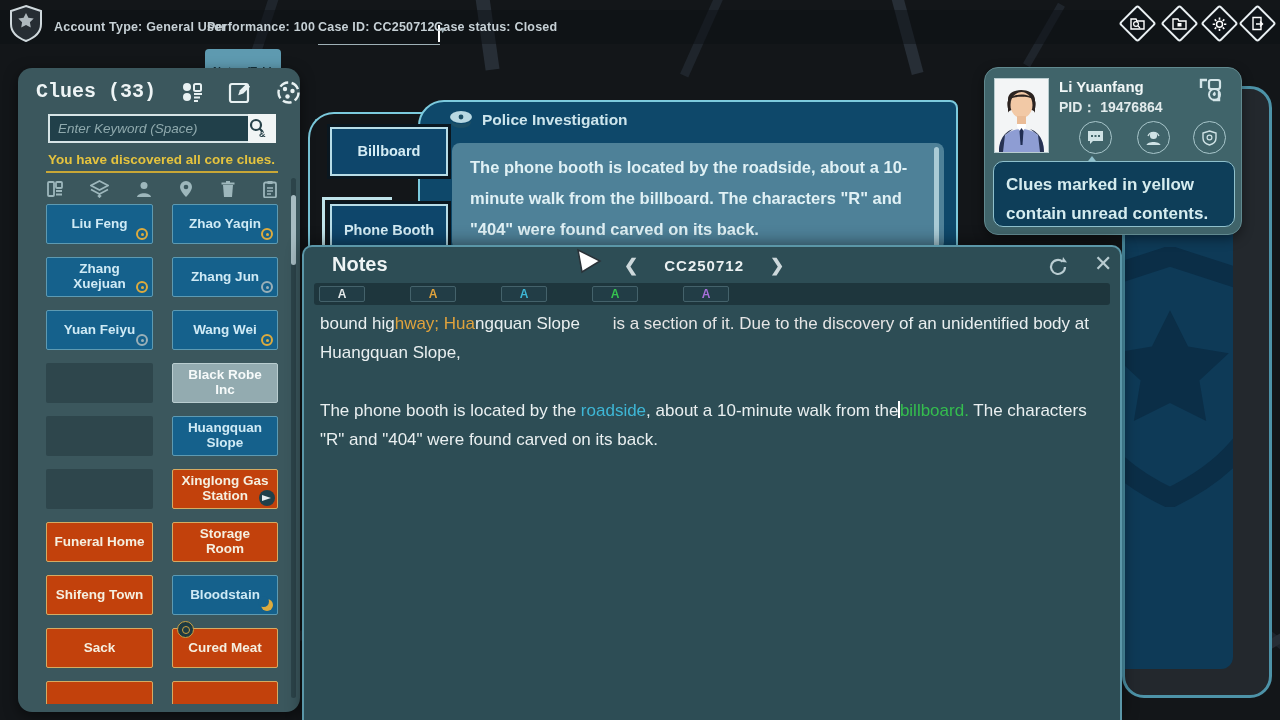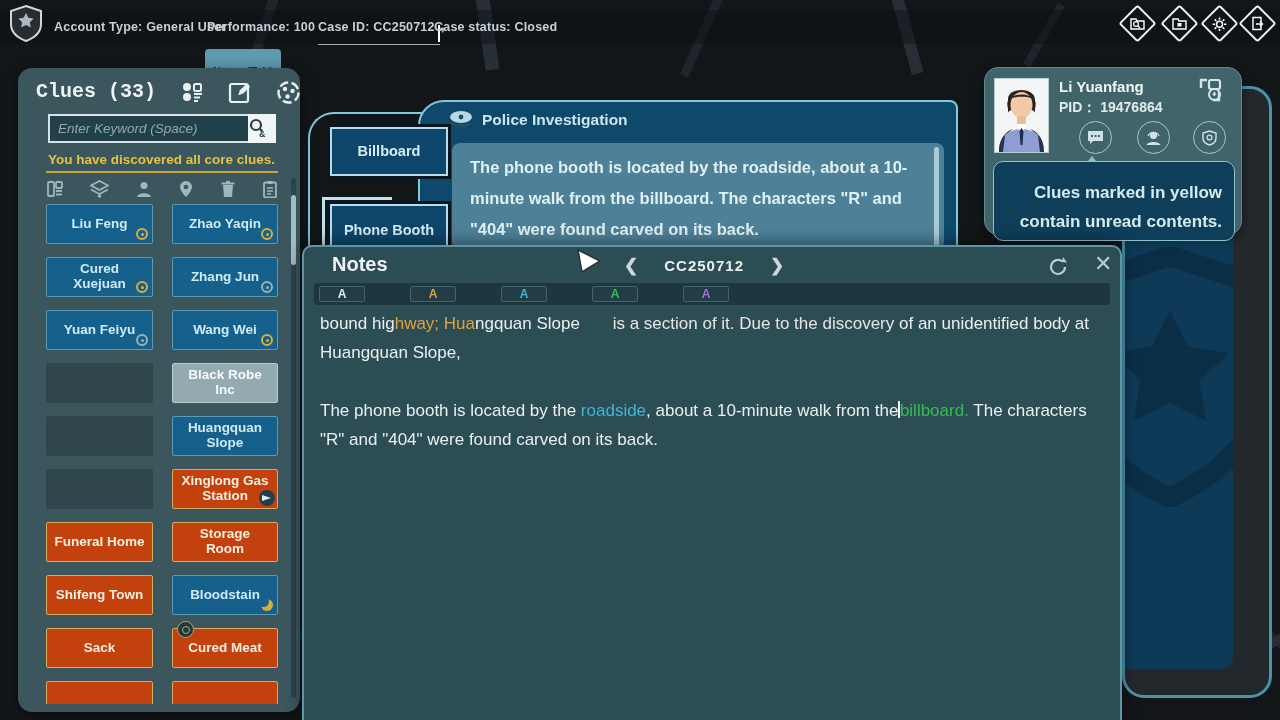--- a/index.html
+++ b/index.html
@@ -96,32 +96,32 @@
     border-left:3px solid #bfe3ea; border-top:3px solid #bfe3ea; z-index:6; }
 
   
   #deco-panel { left:1122px; top:86px; width:150px; height:612px; background:#23282d;
     border:3px solid #4d93a8; border-radius:22px; z-index:4; overflow:hidden; }
   #deco-inner { position:absolute; left:0px; top:8px; width:108px; height:572px;
     background:#0e3a57; border-radius:0 12px 12px 0; overflow:hidden; }
 
   
   #char-card { left:984px; top:67px; width:258px; height:168px; background:#40646a;
-    border:1.5px solid #61898f; border-radius:14px; z-index:30; box-shadow:0 4px 12px rgba(0,0,0,.4);text-align:right; }
+    border:1.5px solid #61898f; border-radius:14px; z-index:30; box-shadow:0 4px 12px rgba(0,0,0,.4); }
   #portrait { left:9px; top:10px; width:55px; height:75px; border:1px solid #b9cdd0;
     background:#f5f7f8; overflow:hidden; }
   #char-name { left:74px; top:10px; font-size:15px; font-weight:700; color:#f0f6f6; }
   #char-pid { left:74px; top:31px; font-size:14px; font-weight:700; color:#e2ebec; }
   #swap-icon { left:212px; top:9px; cursor:pointer; }
   .circ-ico { position:absolute; top:53px; width:33px; height:33px; border:1.5px solid #a8c6cb;
     border-radius:50%; display:flex; align-items:center; justify-content:center; cursor:pointer; }
   #tip-pointer { left:100px; top:88px; width:0; height:0; border-left:7px solid transparent;
     border-right:7px solid transparent; border-bottom:9px solid #8fc0cc; }
-  #tip-box { left:8px; top:93px; width:242px; height:80px; background:#0e3e59;
-    border:1.5px solid #8fc0cc; border-radius:10px; padding:16px 12px; }
+  #tip-box { left:8px; top:93px; width:242px; height:66px; background:#0e3e59;
+    border:1.5px solid #8fc0cc; border-radius:10px; padding:8px 12px; }
   #tip-text { font-size:17px; font-weight:700; color:#d5ecef; line-height:29px; }
 
   
   #notes-panel { left:302px; top:245px; width:820px; height:475px; background:#2d4d55;
     border:2px solid #5b97a8; border-bottom:none; border-radius:10px 10px 0 0; z-index:50;
     box-shadow:0 -2px 16px rgba(0,0,0,.45); }
   #notes-title { left:28px; top:6px; font-size:20px; font-weight:700; color:#eef3f4; }
   #notes-nav { left:320px; top:8px; display:flex; align-items:center; gap:26px; }
   .nav-arrow { font-size:17px; color:#cdd8db; cursor:pointer; font-weight:700; }
   #notes-case { font-size:15px; color:#eaf0f1; font-weight:700; letter-spacing:1px; }
@@ -368,21 +368,21 @@
     <div class="abs" id="clue-grid">
         <div class="clue-btn blue">
           <span>Liu Feng</span>
           <span class="badge gold-dot"></span>
         </div>
         <div class="clue-btn blue">
           <span>Zhao Yaqin</span>
           <span class="badge gold-dot"></span>
         </div>
         <div class="clue-btn blue">
-          <span>Cured Xuejuan</span>
+          <span>Zhang Xuejuan</span>
           <span class="badge gold-dot"></span>
         </div>
         <div class="clue-btn blue">
           <span>Zhang Jun</span>
           <span class="badge gray-dot"></span>
         </div>
         <div class="clue-btn blue">
           <span>Yuan Feiyu</span>
           <span class="badge gray-dot"></span>
         </div>

